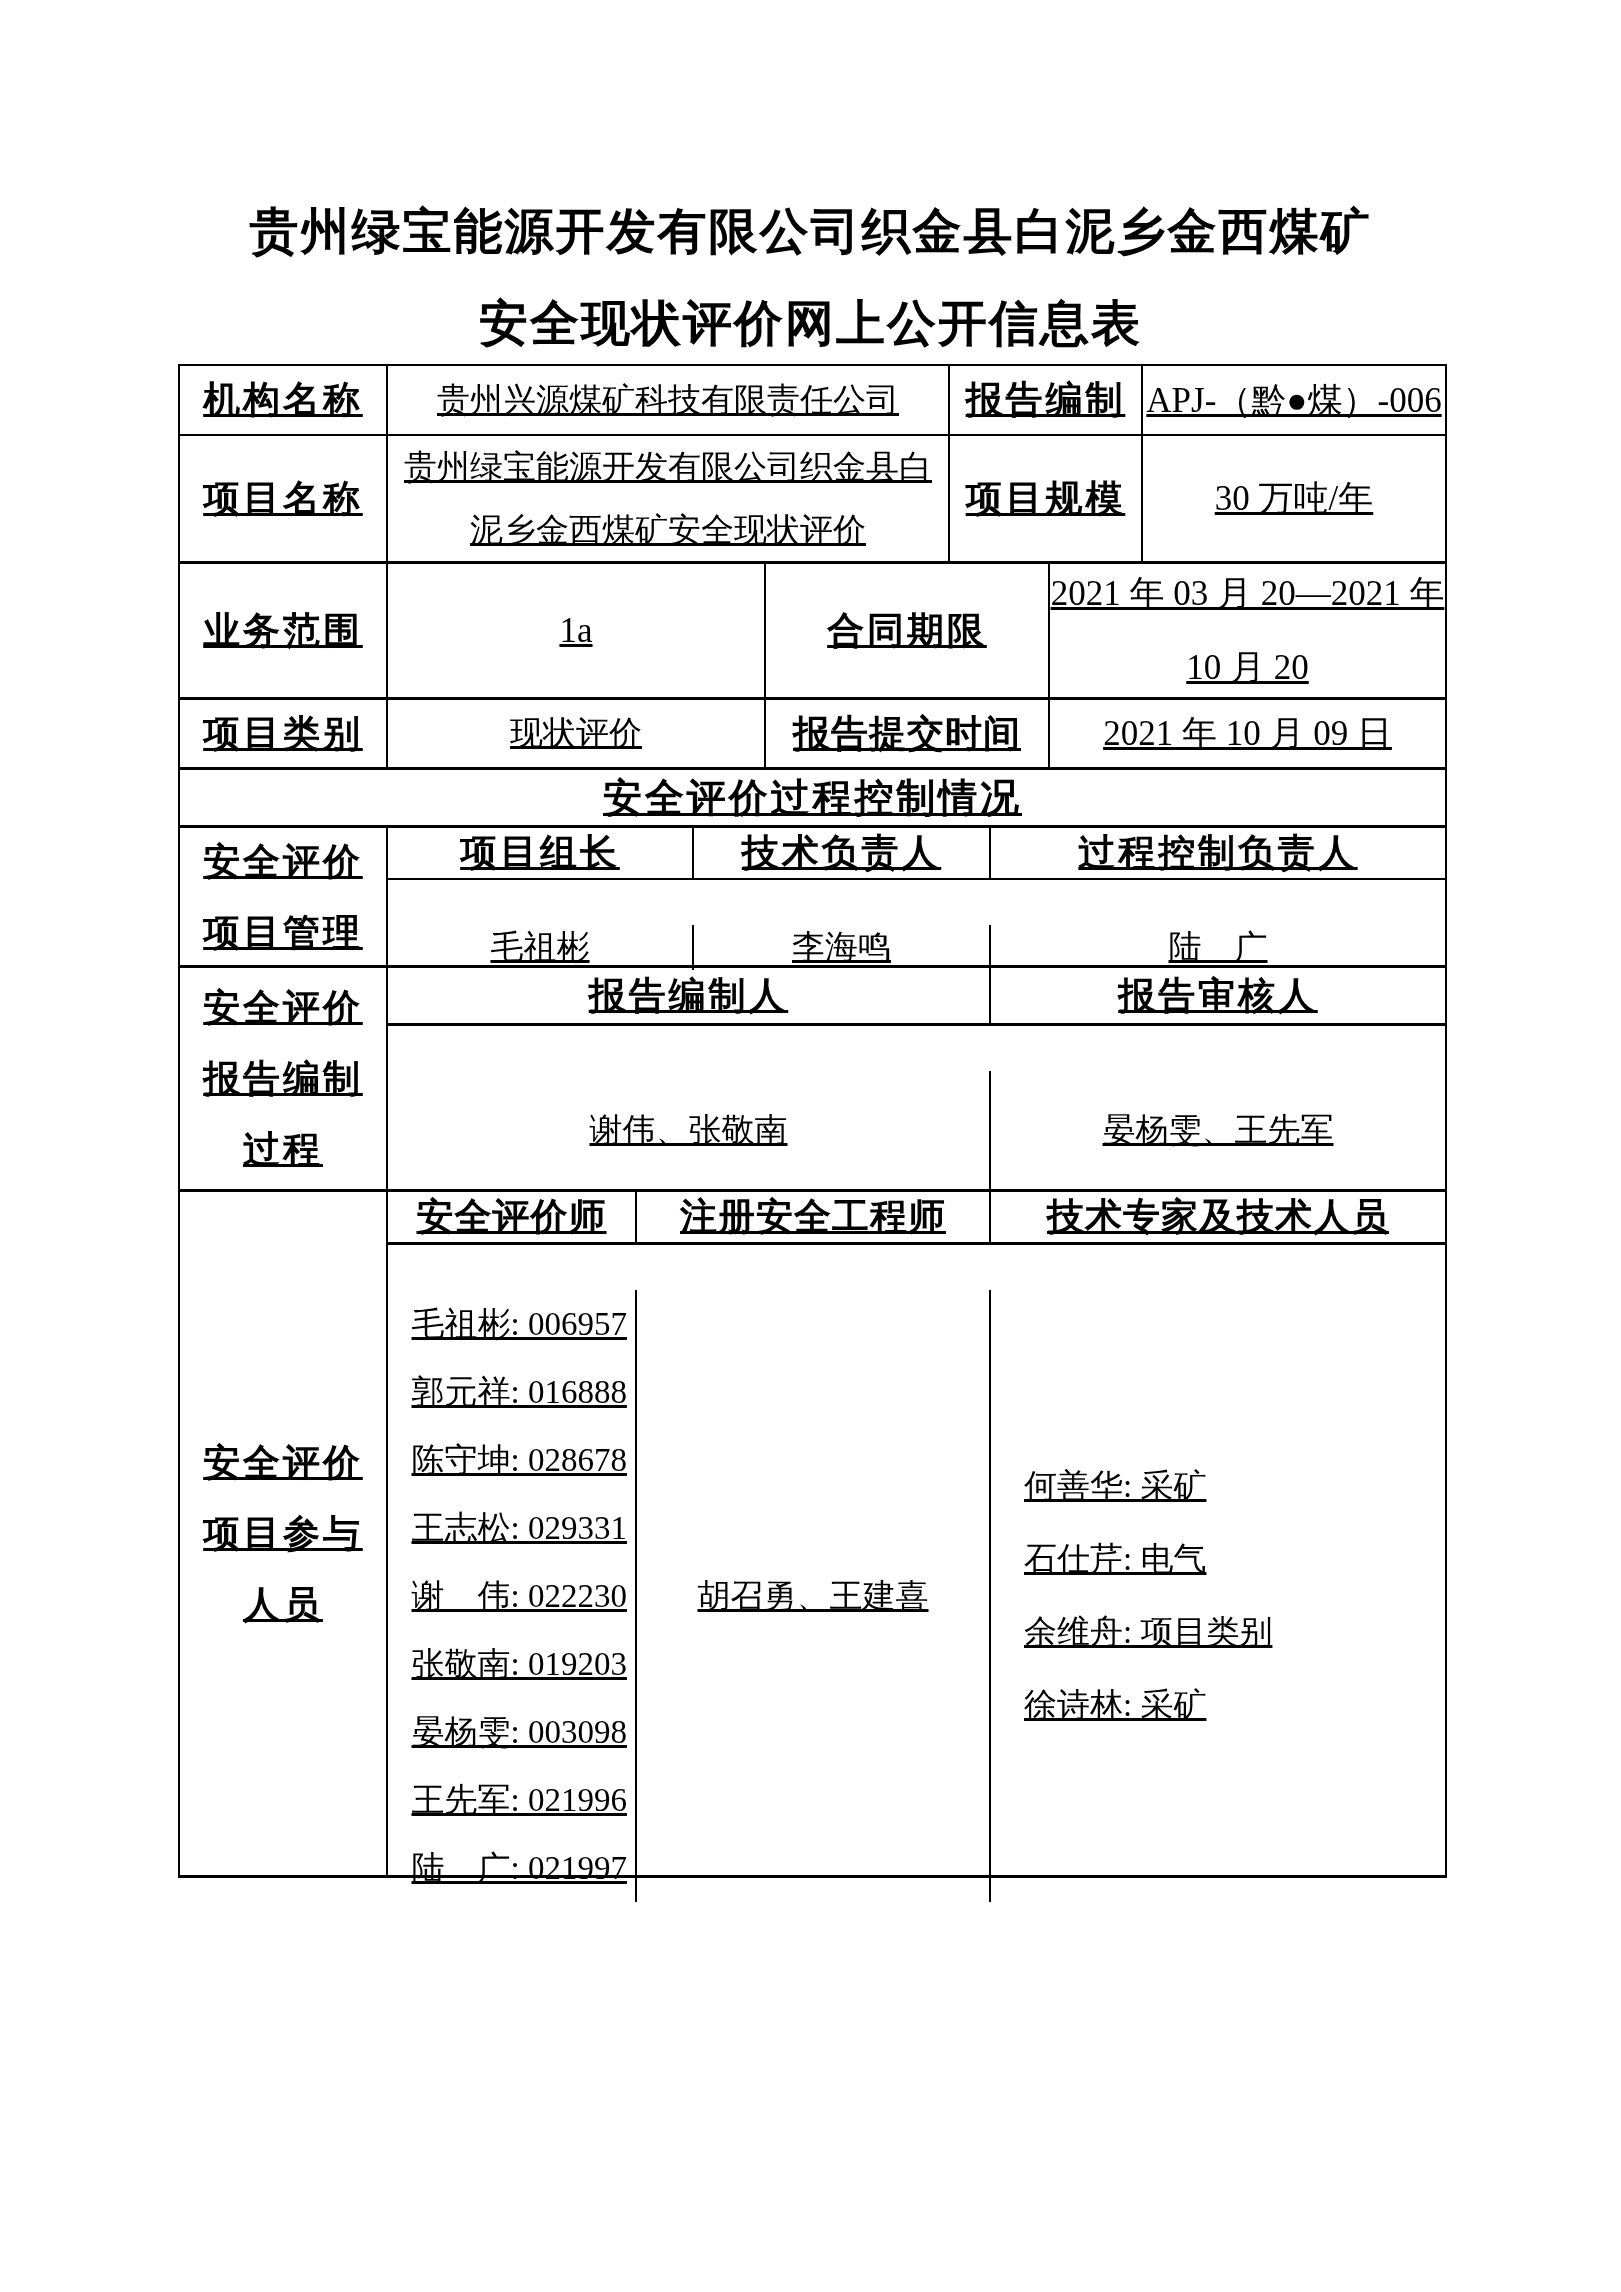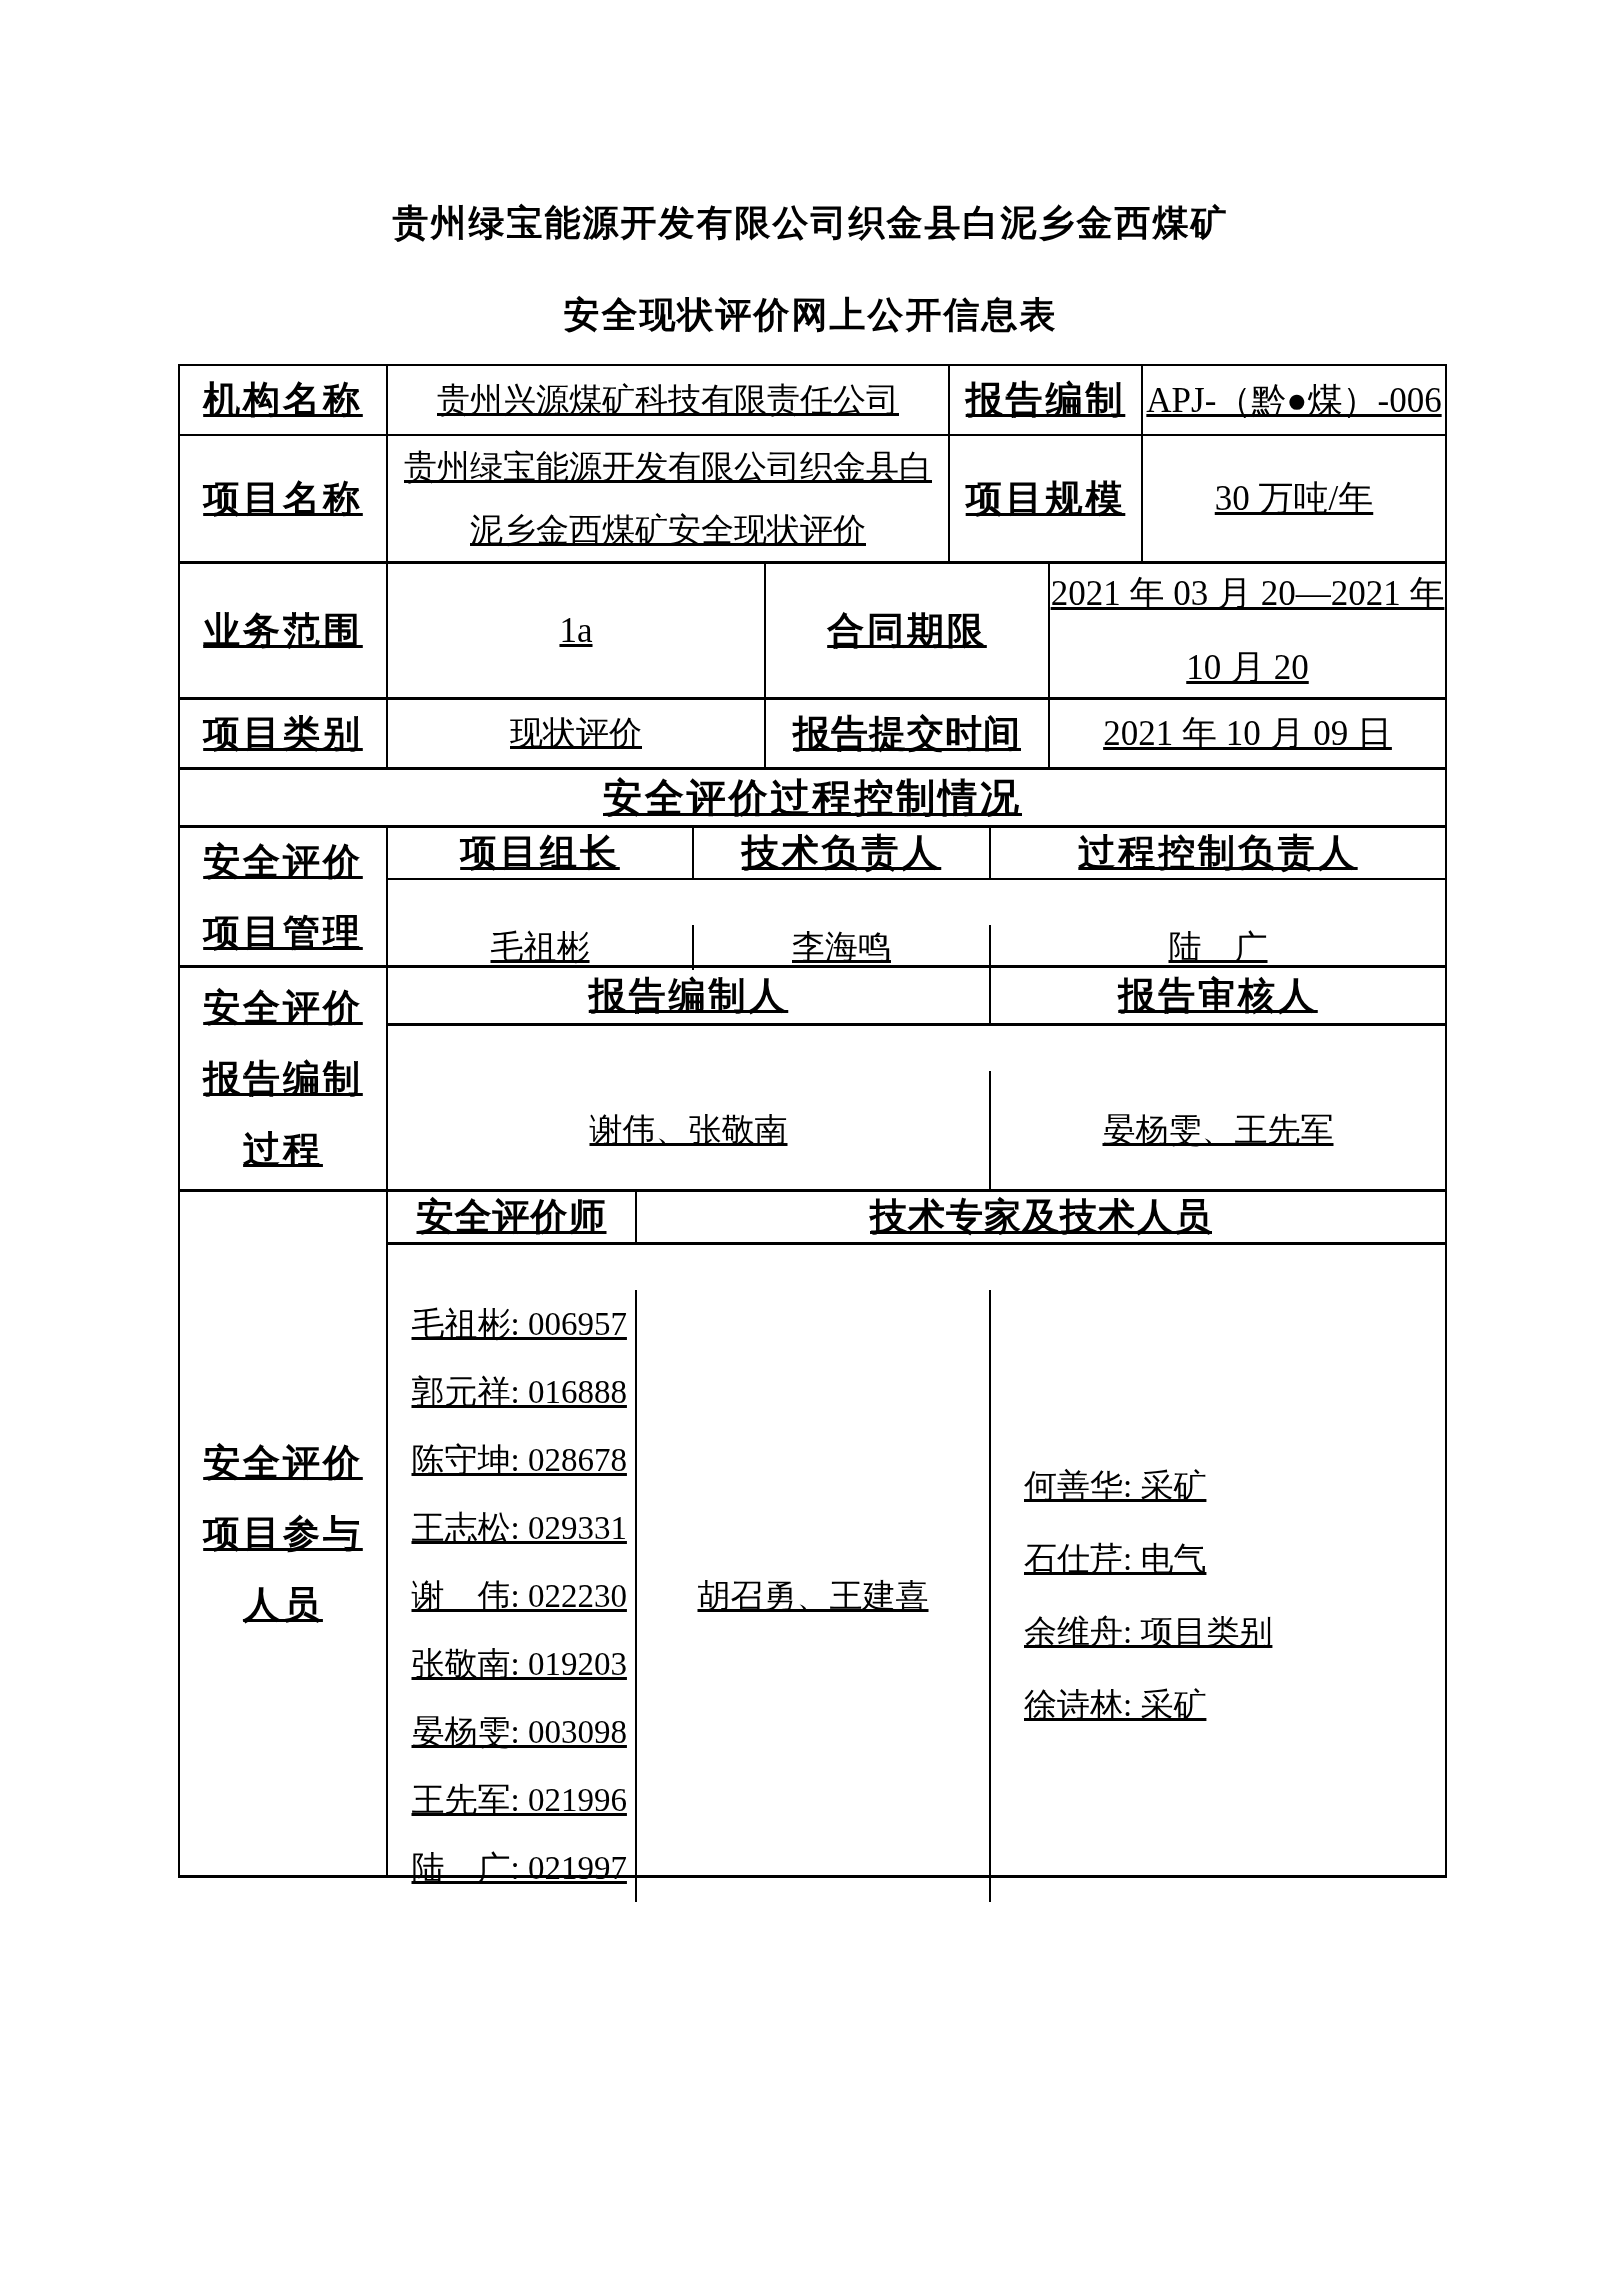--- a/index.html
+++ b/index.html
@@ -2,21 +2,21 @@
 <html><head>
 <meta charset="utf-8">
 <style>
   html,body { margin:0; padding:0; background:#ffffff; }
   .page {
     position:relative; width:1621px; height:2293px; background:#ffffff;
     color:#000; font-family:"Liberation Sans", sans-serif; overflow:hidden;
   }
   .doc-title {
     position:absolute; left:0; width:100%; text-align:center;
-    font-weight:bold; font-size:36px; letter-spacing:2px;
+    font-weight:bold; font-size:49px; letter-spacing:2px;
     font-family:"Liberation Sans", sans-serif;
   }
   .t1 { top:199px; }
   .t2 { top:291px; }
 
   .tbl {
     position:absolute; left:178px; top:364px; width:1265px;
     border:2.9px solid #000; border-bottom-width:3.9px; background:#fff;text-decoration:underline;
   }
   .row, .subrow { display:flex; box-sizing:border-box; border-bottom:3.9px solid #000; }
@@ -145,20 +145,21 @@
 
     <div class="section h697 nb">
       <div class="cell w212 label lh72">
         <span class="line">安全评价</span>
         <span class="line">项目参与</span>
         <span class="line">人员</span>
       </div>
       <div class="sub">
         <div class="subrow h71">
           <div class="cell w254 label tight">安全评价师</div>
+          <div class="cell w361 label tight">注册安全工程师</div>
           <div class="cell grow last label tight">技术专家及技术人员</div>
         </div>
         <div class="subrow h626 nb">
           <div class="cell w254 val evlist">
             <span class="line">毛祖彬: 006957</span>
             <span class="line">郭元祥: 016888</span>
             <span class="line">陈守坤: 028678</span>
             <span class="line">王志松: 029331</span>
             <span class="line">谢　伟: 022230</span>
             <span class="line">张敬南: 019203</span>

